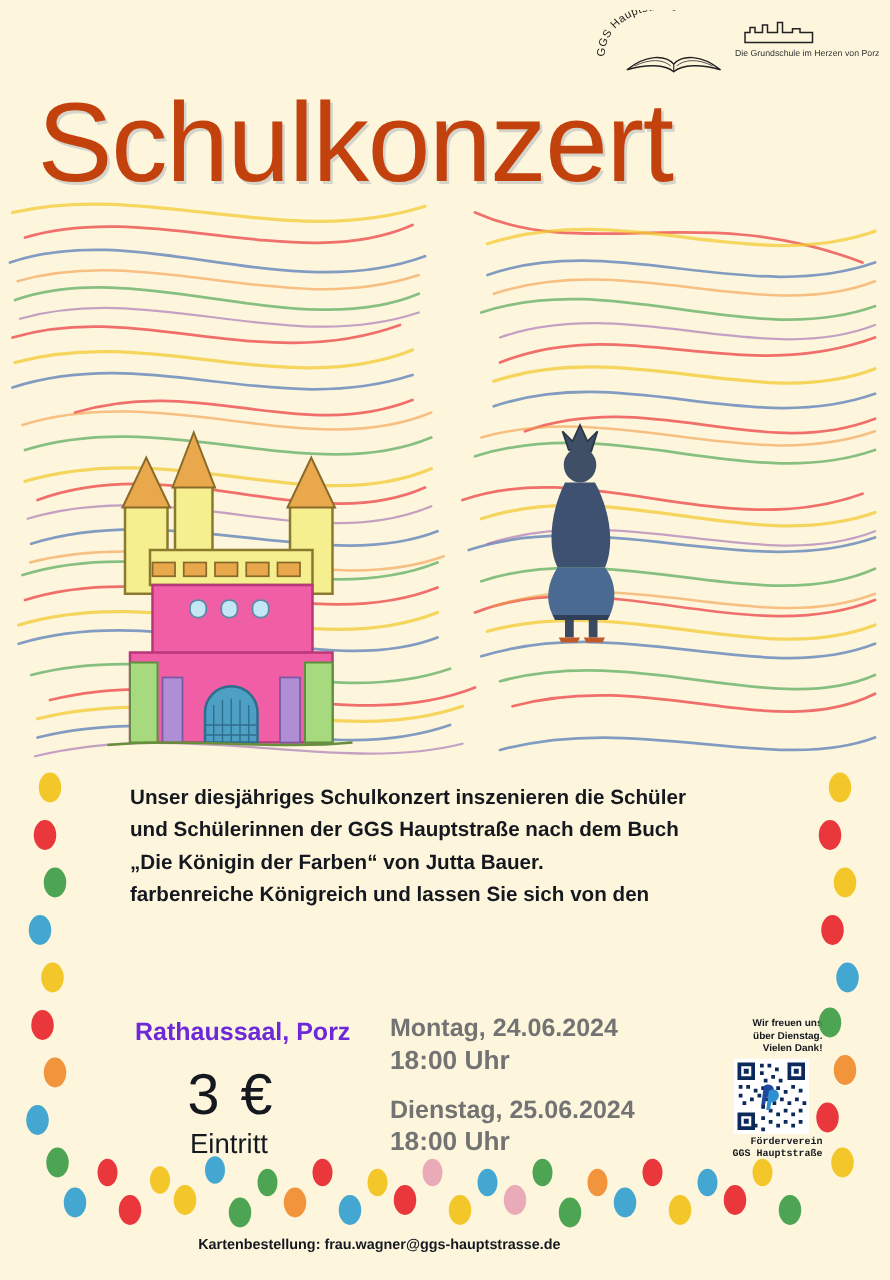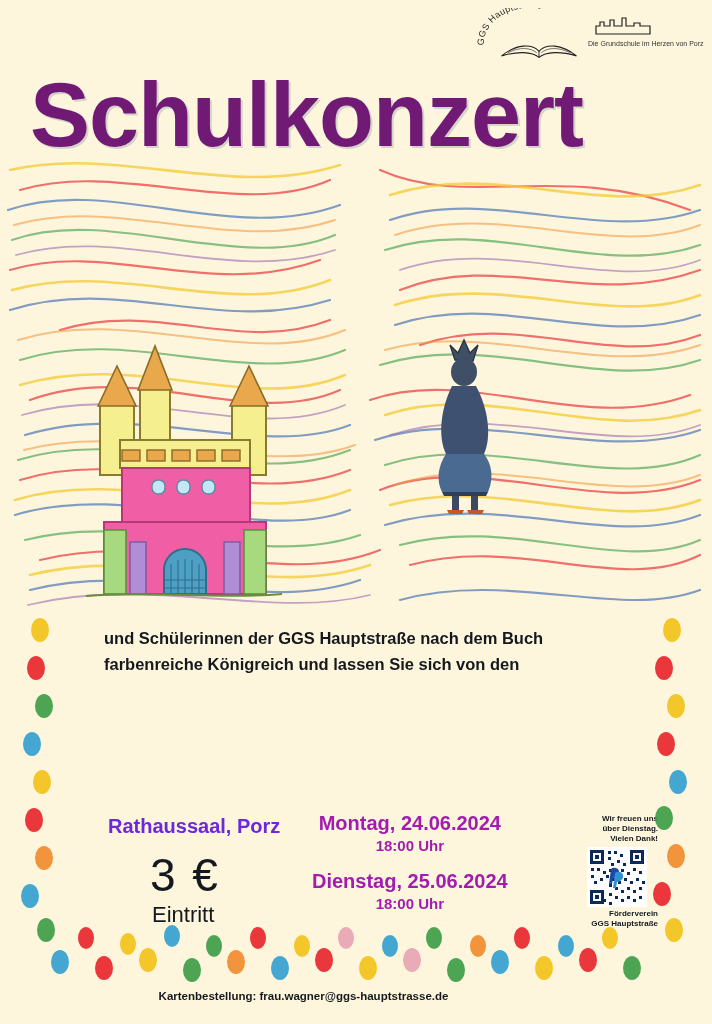--- a/index.html
+++ b/index.html
@@ -58,23 +58,23 @@
     top: 62px;
     left: 0;
     width: 712px;
     height: 170px;
   }
   .title {
     position: absolute;
     left: 30px;
     top: 8px;
     font-size: 90px;
-    font-weight: bold;
+    font-weight: normal;
     letter-spacing: -1px;
-    color: #701a75;
+    color: #c2410c;
     line-height: 1;
     -webkit-text-stroke: 0px;
     text-shadow: 2px 2px 0 rgba(90,110,150,.25);
   }
   .year {
     position: absolute;
     right: 64px;
     top: 108px;
     font-size: 60px;
     font-weight: bold;
@@ -127,30 +127,29 @@
     position: absolute;
     left: 152px;
     top: 902px;
     font-size: 22px;
     color: #15191f;
   }
   .dates {
     position: absolute;
     left: 312px;
     top: 812px;
-    color: #a21caf;
-    text-align: center;
+    color: #737373;
   }
   .date-line {
     font-size: 20px;
     font-weight: bold;
     margin-bottom: 2px;
   }
   .time-line {
-    font-size: 15px;
+    font-size: 21px;
     font-weight: bold;
     margin-bottom: 16px;
   }
 
   
   .qr-block {
     position: absolute;
     left: 576px;
     top: 814px;
     width: 82px;
@@ -167,20 +166,21 @@
     height: 60px;
     margin: 3px auto 2px;
     background: #fff;
     position: relative;
   }
   .qr-caption {
     font-size: 8px;
     font-weight: bold;
     color: #15191f;
     line-height: 10px;
+    font-family: Liberation Mono, monospace;
   }
 
   
   .footer {
     position: absolute;
     left: 0;
     top: 990px;
     width: 607px;
     text-align: center;
     font-size: 11.5px;
@@ -350,21 +350,23 @@
         <path d="M442 342 L488 342 L486 346 L444 346 Z" fill="#2f3f57"></path>
         <rect x="452" y="346" width="7" height="14" fill="#3b4a60"></rect>
         <rect x="471" y="346" width="7" height="14" fill="#3b4a60"></rect>
         <path d="M447 360 L464 360 L462 364 L449 364 Z" fill="#c05a2a"></path>
         <path d="M467 360 L484 360 L482 364 L469 364 Z" fill="#c05a2a"></path>
       </g>
     </svg>
   </div>
 
   <div class="body-text">
+    <p>Unser diesjähriges Schulkonzert inszenieren die Schüler</p>
     <p>und Schülerinnen der GGS Hauptstraße nach dem Buch</p>
+    <p>„Die Königin der Farben“ von Jutta Bauer.</p>
     <p>farbenreiche Königreich und lassen Sie sich von den</p>
   </div>
 
   <div class="venue">Rathaussaal, Porz</div>
   <div class="price">3 €</div>
   <div class="price-label">Eintritt</div>
 
   <div class="dates">
     <div class="date-line">Montag, 24.06.2024</div>
     <div class="time-line">18:00 Uhr</div>

